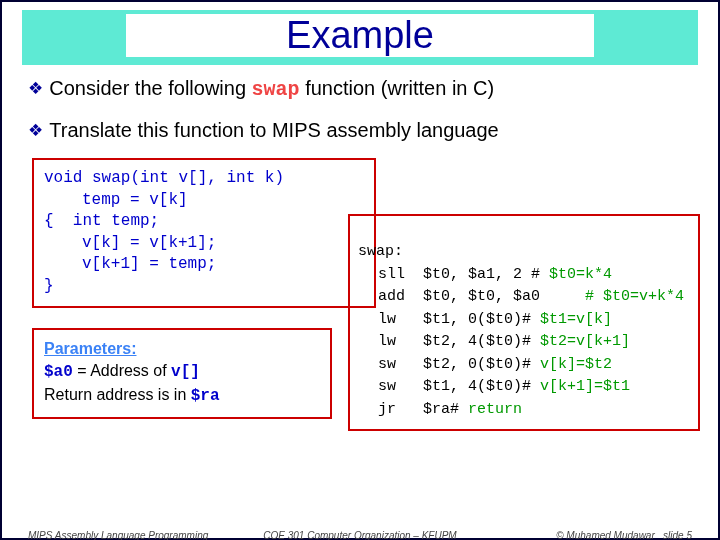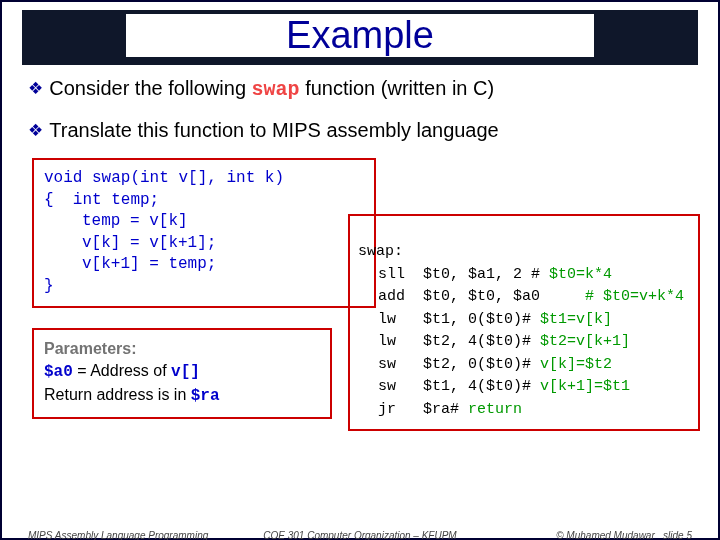--- a/index.html
+++ b/index.html
@@ -13,21 +13,21 @@
     overflow: hidden;
   }
   .slide {
     width: 720px;
     height: 540px;
     border: 2px solid #000033;
     box-sizing: border-box;
     position: relative;
   }
   .title-band {
-    background: #0f172a;
+    background: #5eead4;
     margin: 8px 20px 4px 20px;
     padding: 4px 0 8px 0;
     text-align: center;
   }
   .title-text {
     font-family: "Comic Sans MS", cursive, sans-serif;
     color: #000099;
     font-size: 38px;
     background: #fff;
     display: inline-block;
@@ -78,22 +78,23 @@
     left: 0;
     top: 170px;
     width: 300px;
     border: 2px solid #cc0000;
     padding: 8px 10px 10px 10px;
     font-size: 16px;
     line-height: 1.4;
     box-sizing: border-box;
   }
   .pbox .phead {
-    color: #737373;
+    color: #3b82f6;
     font-weight: bold;
+    text-decoration: underline;
   }
   .pbox .reg { font-family: "Courier New", monospace; color: #0000cc; font-weight: bold; }
   .pbox .arr { font-family: "Courier New", monospace; color: #0000cc; font-weight: bold; }
   .mbox {
     position: absolute;
     left: 316px;
     top: 56px;
     width: 352px;
     border: 2px solid #cc0000;
     padding: 25px 8px 8px 8px;
@@ -138,22 +139,22 @@
     </div>
     <div class="bullet">
       <span class="diamond">❖</span><span>Translate this function to MIPS assembly language</span>
     </div>
   </div>
 
   <div class="boxes">
 
     <div class="cbox">
       <div class="mline"><span class="blue">void swap(int v[], int k)</span></div>
+      <div class="mline"><span class="pad38"></span><span class="blue">temp = v[k]</span></div>
       <div class="mline"><span class="blue">{  int temp;</span></div>
-      <div class="mline"><span class="pad38"></span><span class="blue">temp = v[k]</span></div>
       <div class="mline"><span class="pad38"></span><span class="blue">v[k] = v[k+1];</span></div>
       <div class="mline"><span class="pad38"></span><span class="blue">v[k+1] = temp;</span></div>
       <div class="mline"><span class="blue">}</span></div>
     </div>
 
     <div class="pbox">
       <div class="phead">Parameters:</div>
       <div>
         <span class="reg">$a0</span><span> = Address of </span><span class="arr">v[]</span>
       </div>

